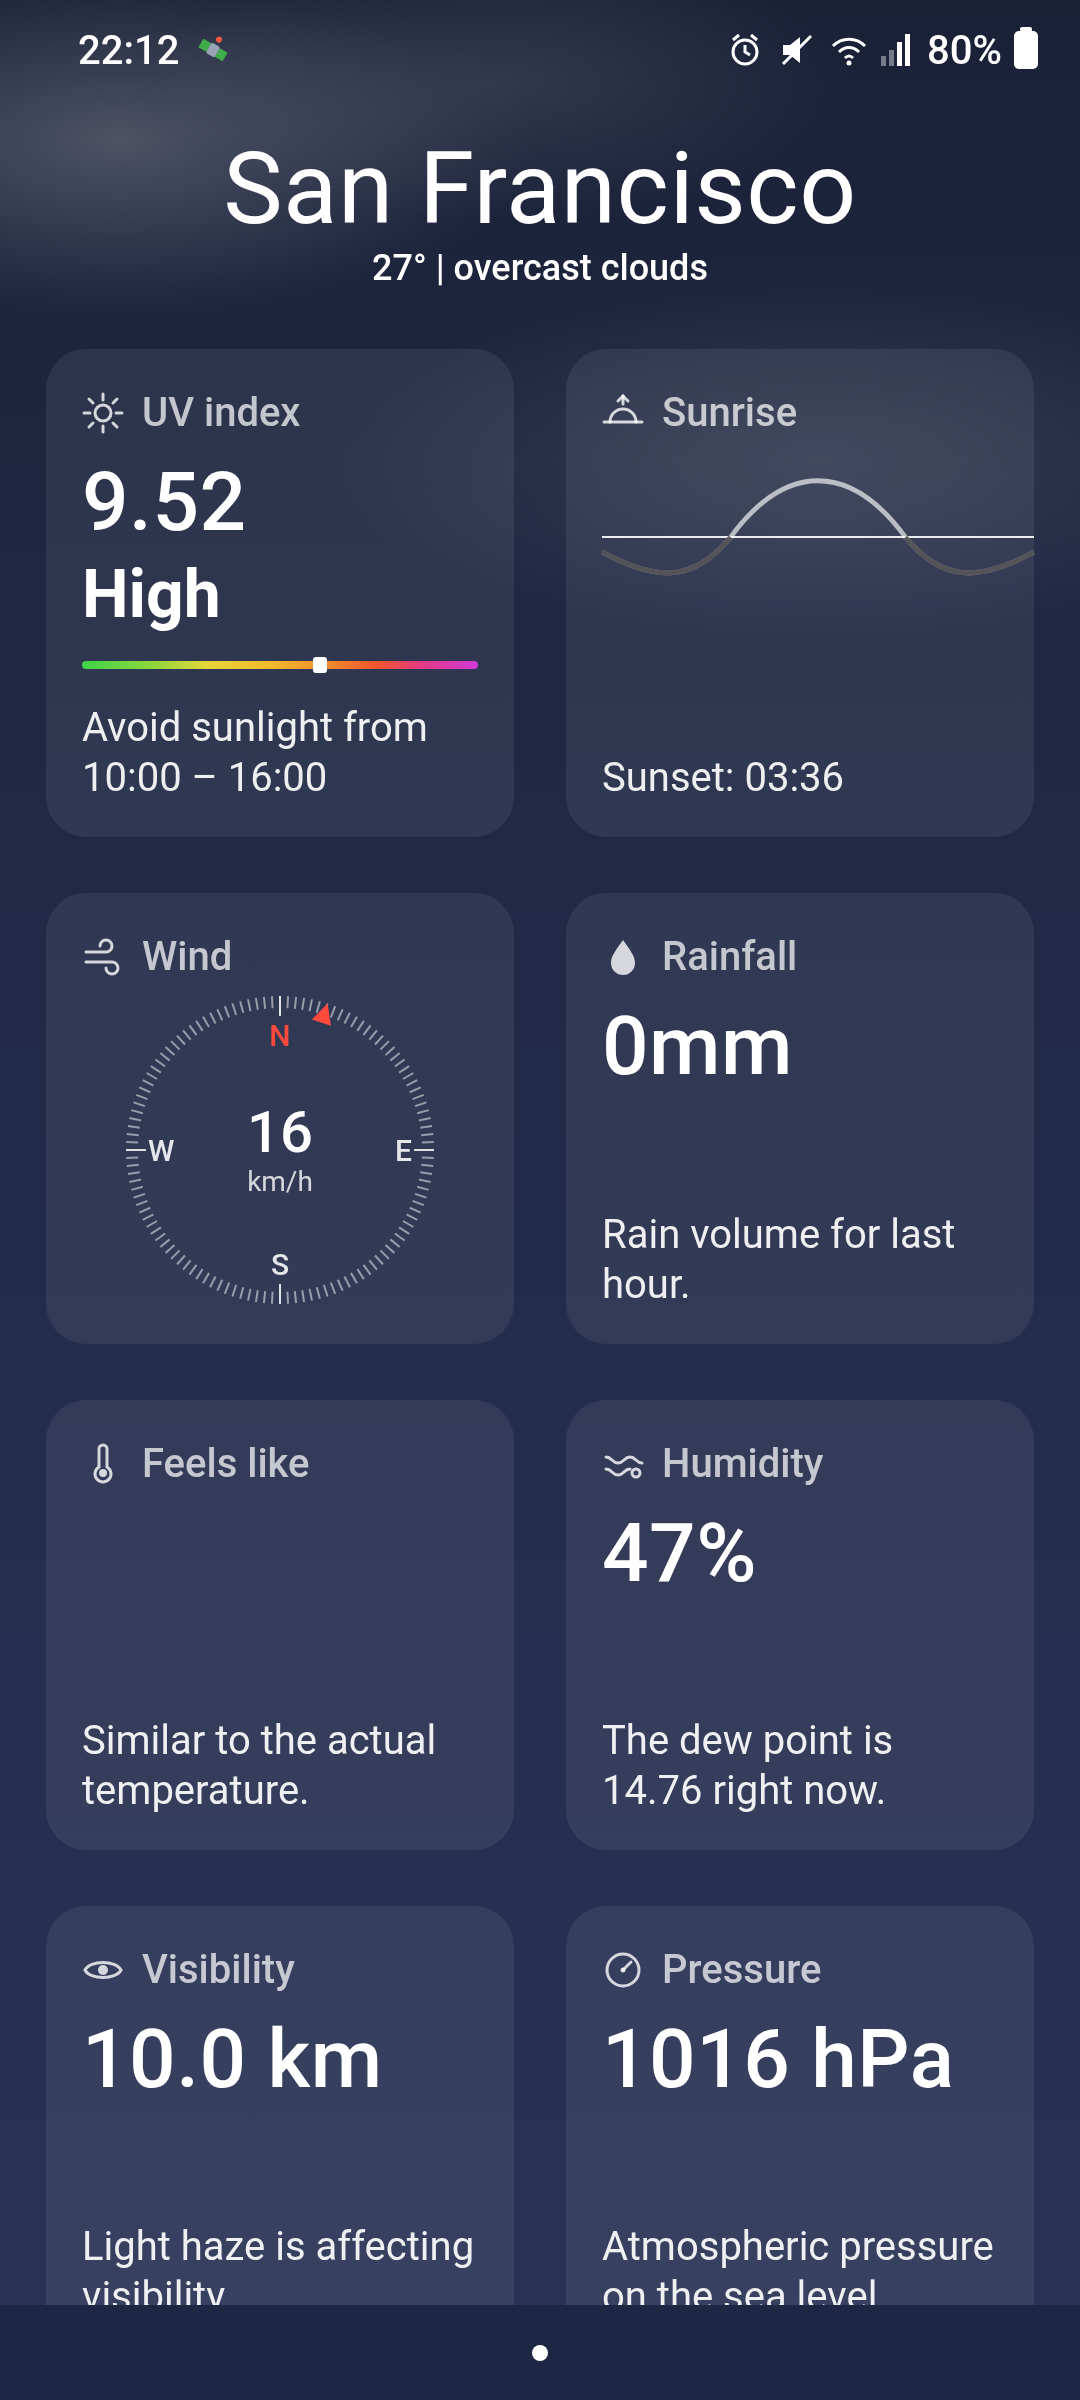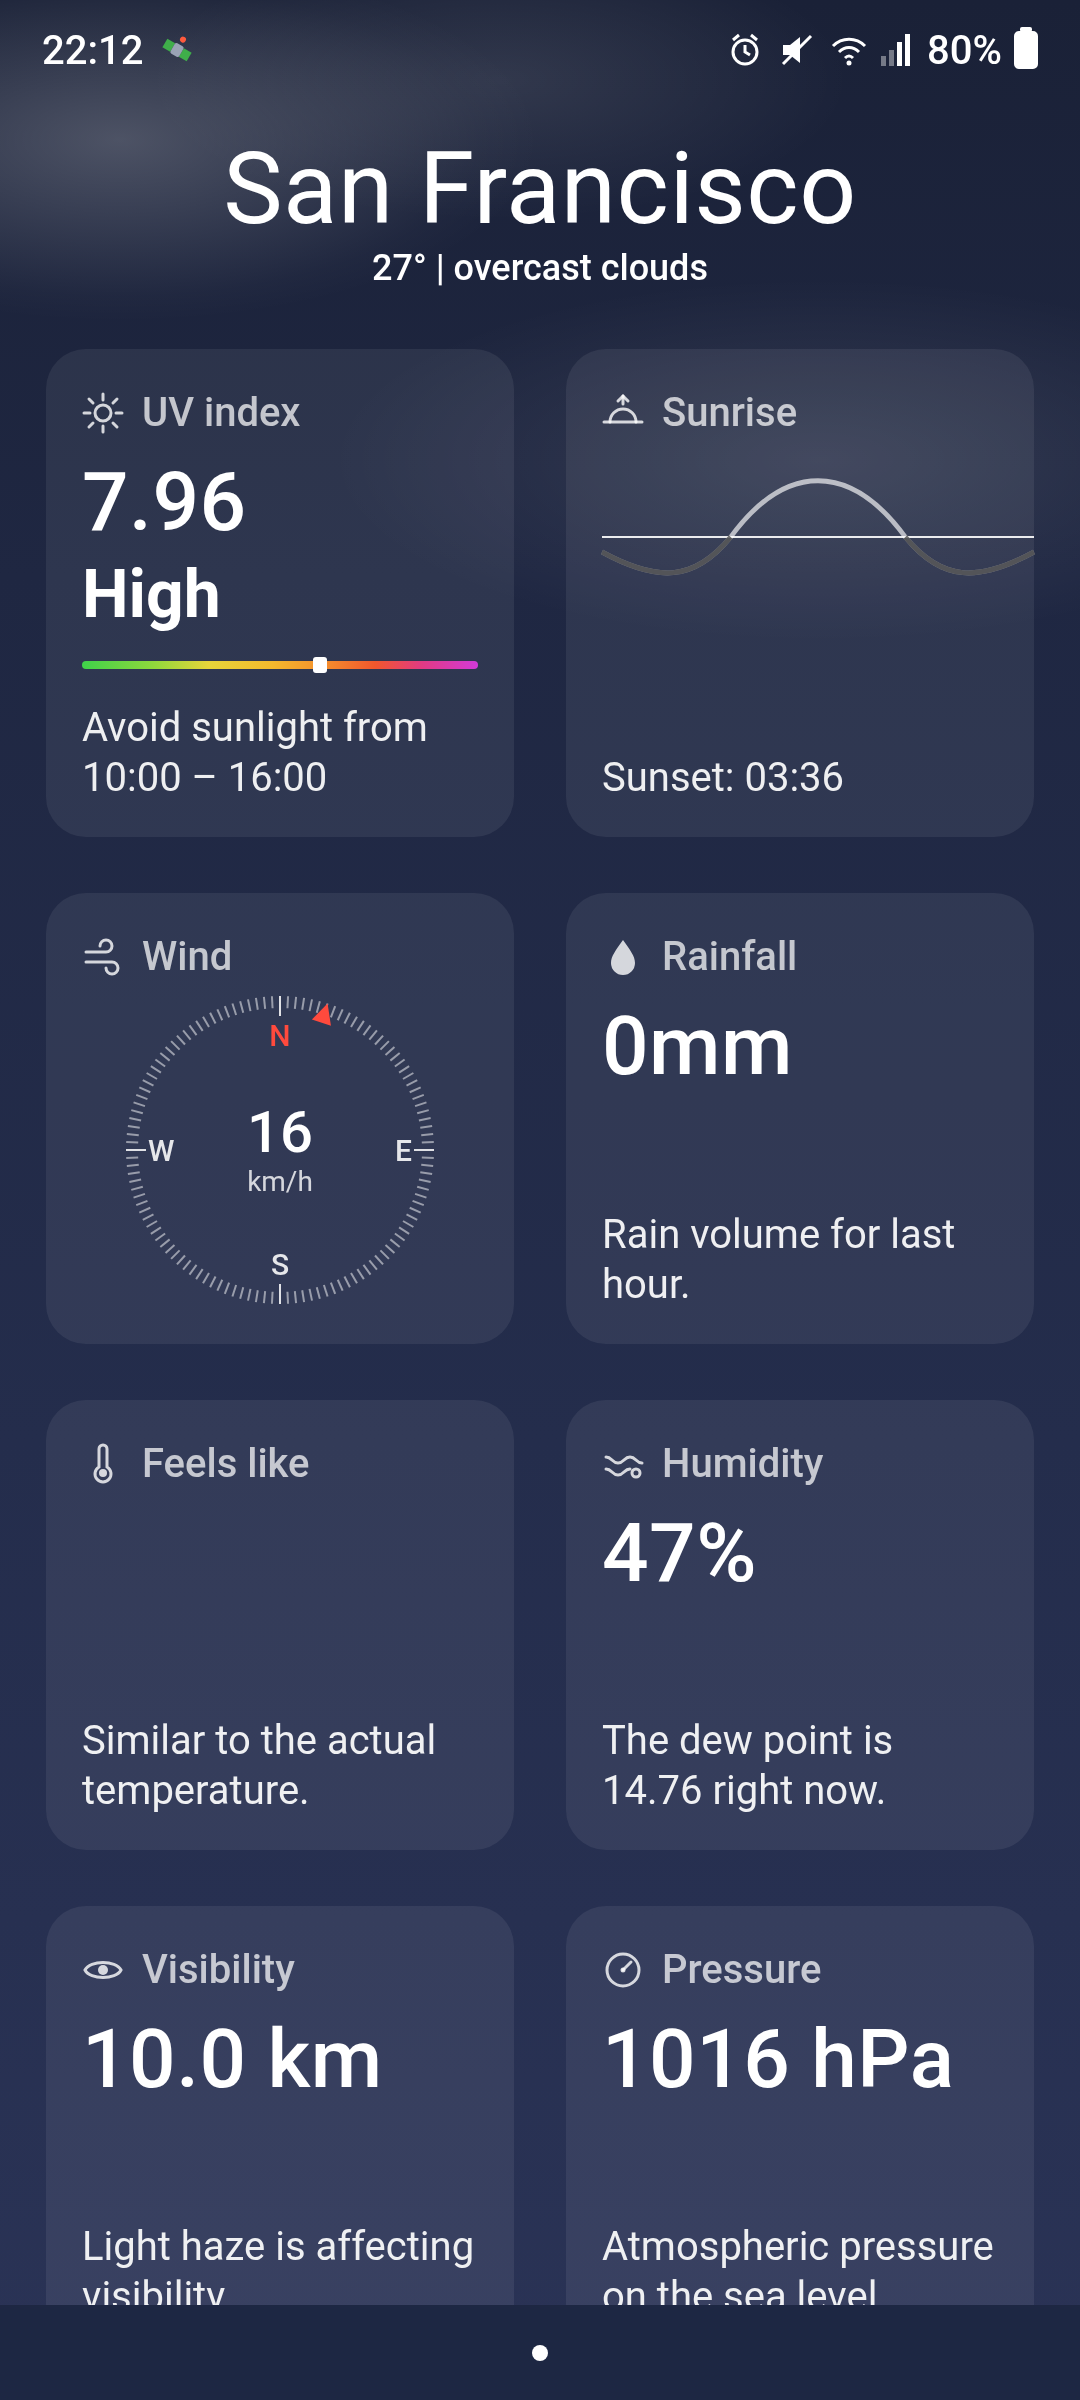--- a/index.html
+++ b/index.html
@@ -17,21 +17,21 @@
       radial-gradient(ellipse 700px 260px at 820px 460px, rgba(255,255,255,0.10), transparent 70%),
       radial-gradient(ellipse 500px 200px at 500px 80px, rgba(255,255,255,0.10), transparent 70%);
     pointer-events: none;
   }
 
   
   .status-bar {
     position: relative;
     display: flex; align-items: center; justify-content: space-between;
     height: 90px; padding: 10px 42px 0 42px;
-    font-size: 40px; font-weight: 500;
+    font-size: 40px; font-weight: 500; margin-left: 36px;
   }
   .status-left { display: flex; align-items: center; gap: 14px; }
   .status-right { display: flex; align-items: center; gap: 12px; }
   .sb-icon { width: 40px; height: 40px; display: inline-flex; align-items: center; justify-content: center; }
   .sb-icon svg { width: 100%; height: 100%; }
   .sb-battery { width: 24px; height: 38px; border: 3px solid #fff; border-radius: 5px; position: relative; background:#fff; }
   .sb-battery::before { content:""; position:absolute; top:-7px; left:50%; transform:translateX(-50%); width:12px; height:5px; background:#fff; border-radius:2px; }
 
   .header {
     position: relative;
@@ -192,21 +192,21 @@
               <line x1="34" y1="21" x2="40" y2="21"></line>
             <line x1="7" y1="7" x2="11" y2="11"></line>
               <line x1="31" y1="31" x2="35" y2="35"></line>
             <line x1="7" y1="35" x2="11" y2="31"></line>
               <line x1="31" y1="11" x2="35" y2="7"></line>
           </g>
         </svg>
       </span>
       <span>UV index</span>
     </div>
-    <div class="big">7.96</div>
+    <div class="big">9.52</div>
     <div class="sub-big">High</div>
     <div class="uv-bar">
       <div class="marker" style="left:calc(60% - 7px)"></div>
     </div>
     <div class="desc top-gap">Avoid sunlight from 10:00 – 16:00</div>
   </div>
 
   <div class="card">
     <div class="card-header">
       <span class="icon">

